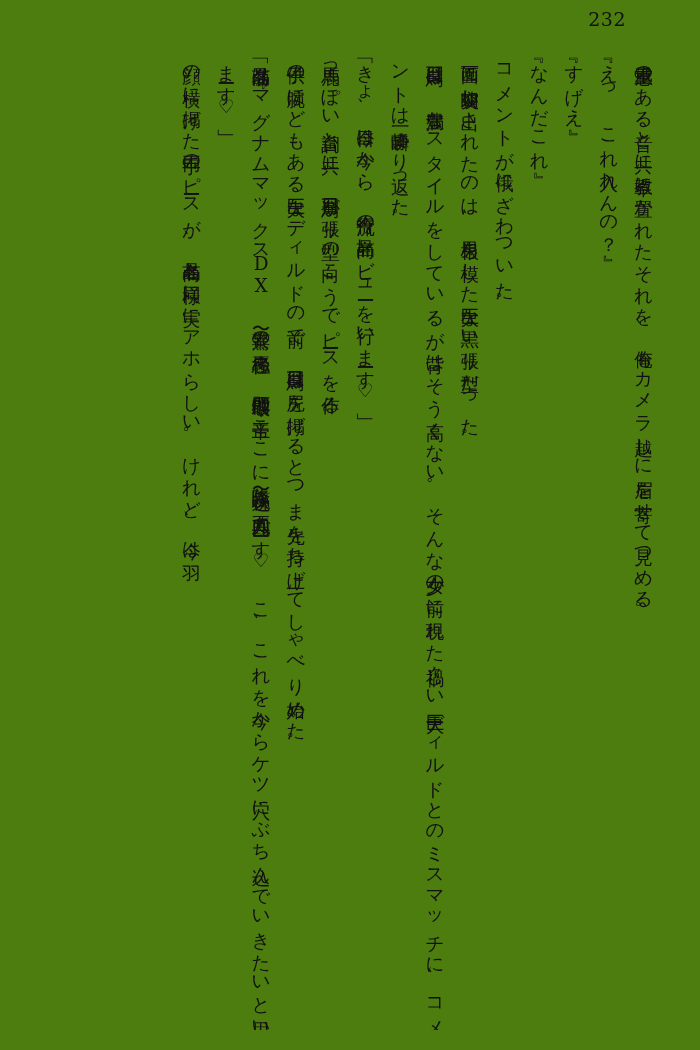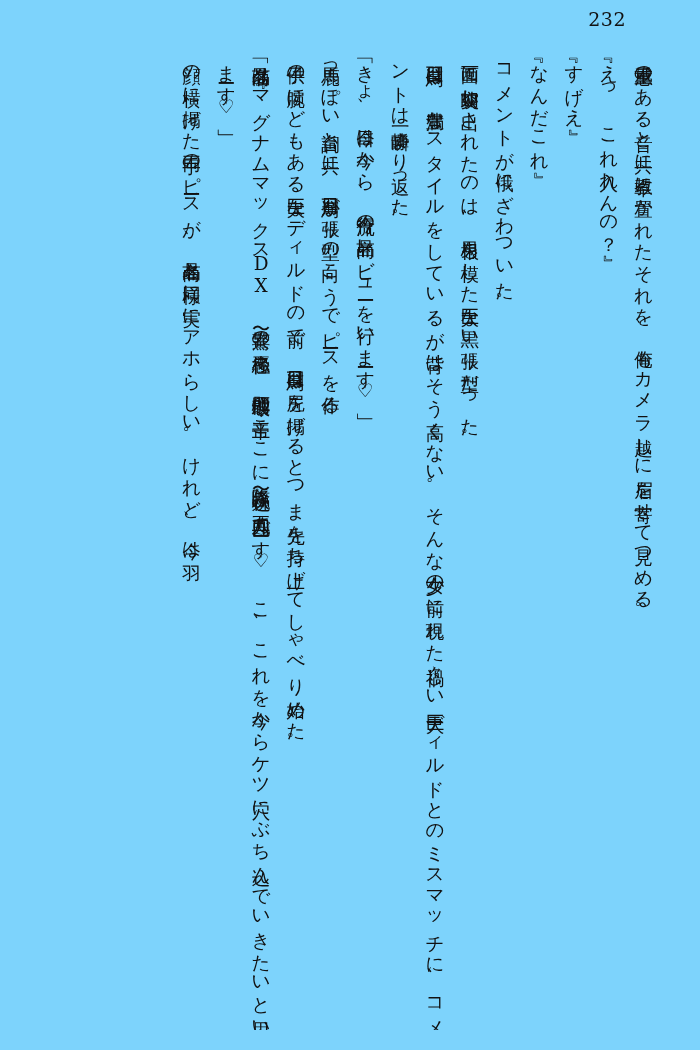--- a/index.html
+++ b/index.html
@@ -12,21 +12,21 @@
     height: 1050px;
     overflow: hidden;
     font-family: "DejaVu Serif", "Liberation Serif", serif;
     color: #111111;
   }
   .page {
     position: relative;
     width: 700px;
     height: 1050px;
     box-sizing: border-box;
-    background: #7dd3fc;
+    background: #4d7c0f;
   }
   .page-number {
     position: absolute;
     top: 8px;
     right: 74px;
     font-size: 19px;
     font-family: "DejaVu Serif", "Liberation Serif", serif;
     letter-spacing: 0.5px;
     color: #111111;
   }

